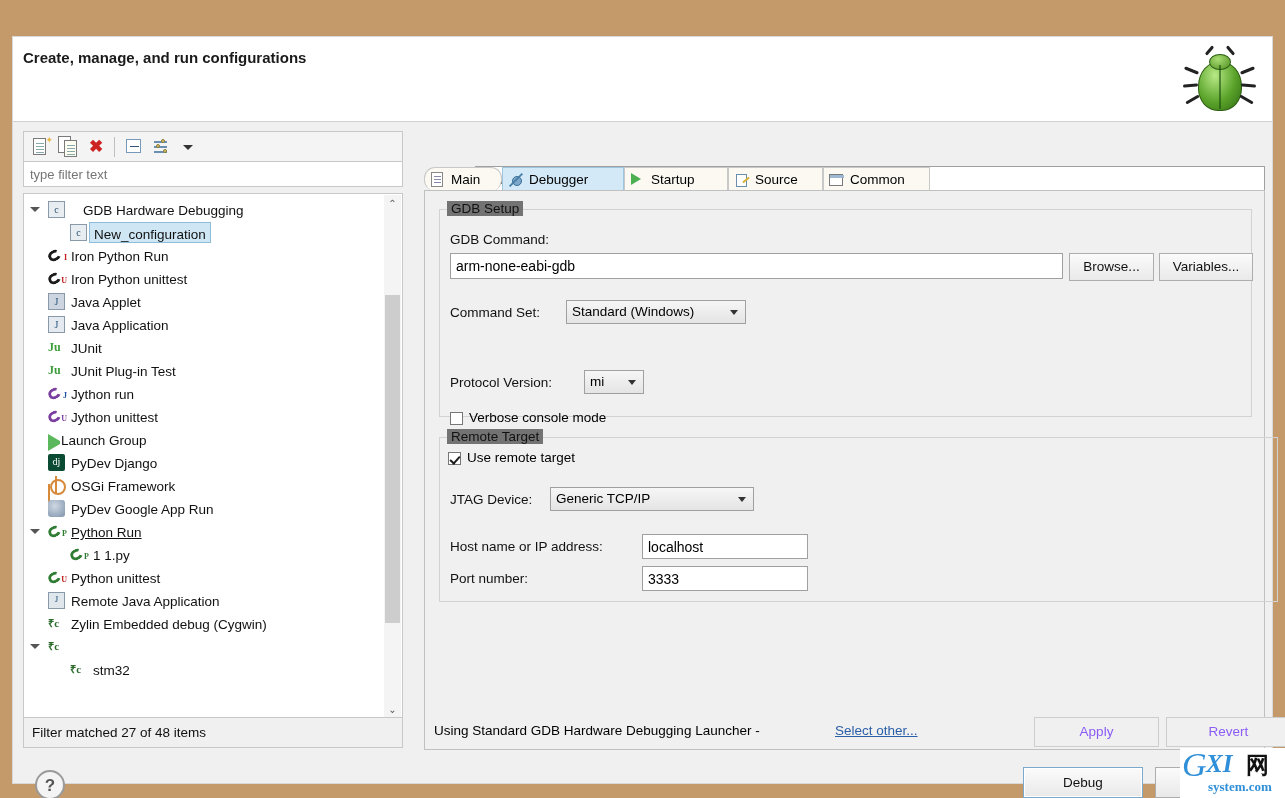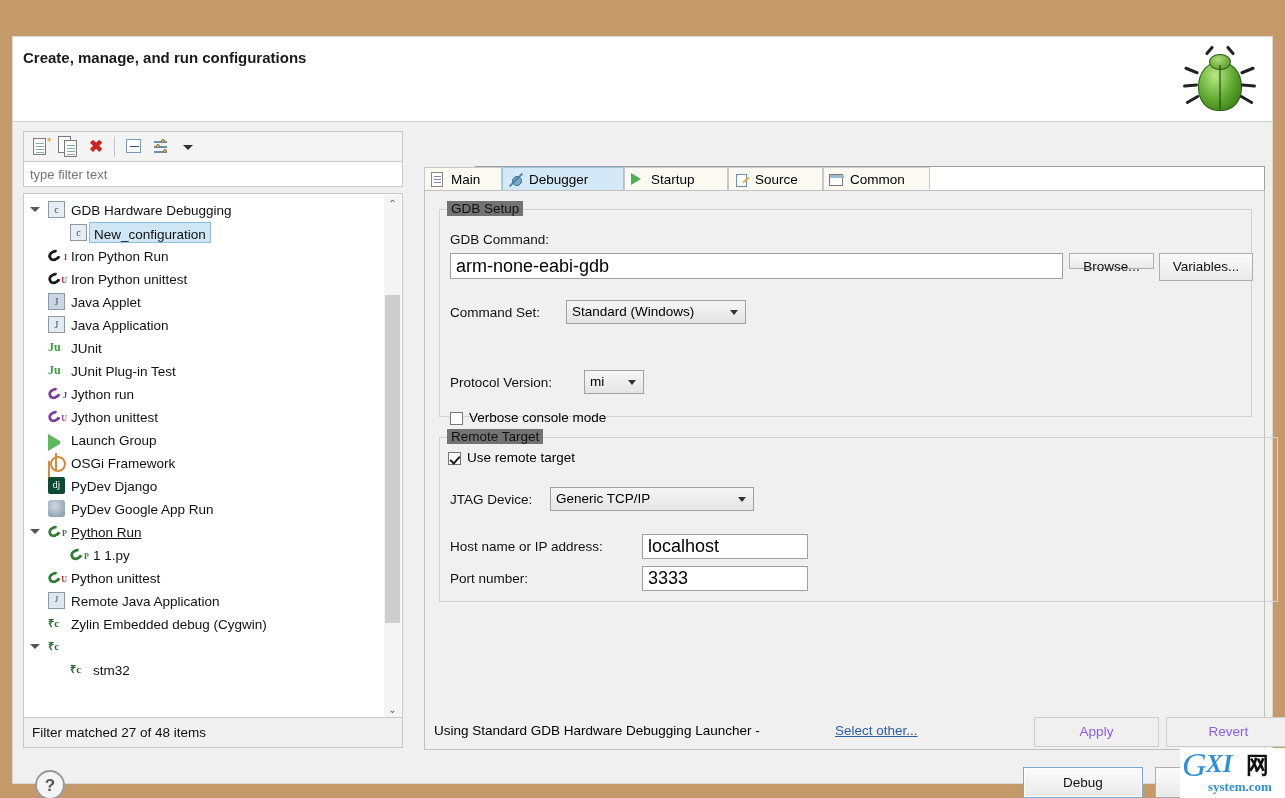--- a/index.html
+++ b/index.html
@@ -497,21 +497,21 @@
   .fld-label {
     position: absolute;
     font-size: 13.5px;
     color: #111;
   }
   .text-input {
     position: absolute;
     background: #fff;
     border: 1px solid #a0a0a0;
     font-family: "Liberation Sans", sans-serif;
-    font-size: 18px;
+    font-size: 14px;
     padding-left: 5px;
     outline: none;
   }
   .btn {
     position: absolute;
     background: linear-gradient(#fbfbfb, #e9e9e9);
     border: 1px solid #adadad;
     font-family: "Liberation Sans", sans-serif;
     font-size: 13.5px;
     text-align: center;
@@ -708,21 +708,21 @@
         </div>
       </div>
 
       <input id="filter-input" type="text" placeholder="type filter text" style="">
 
       <div id="tree-box">
         <div id="tree-inner">
             <div class="tree-row">
               <span class="twisty" style="left: 6px;"></span>
               <span class="ico ico-c" style="left: 24px;">c</span>
-              <span class="lbl-wrap" style="left: 43px;"><span class="lbl" style="position: static; padding-left: 4px;">GDB Hardware Debugging</span></span>
+              <span class="lbl-wrap" style="left: 55px;"><span class="lbl" style="position: static; padding-left: 4px;">GDB Hardware Debugging</span></span>
             </div>
             <div class="tree-row sel">
               <span class="ico ico-c" style="left: 46px;">c</span>
               <span class="lbl-wrap" style="left: 65px;"><span class="lbl" style="position: static; padding-left: 4px;">New_configuration</span></span>
             </div>
             <div class="tree-row">
               <span class="ico ico-snake" style="left: 24px;">
                 <span class="snake-s" style="border-color: rgb(26, 26, 26) transparent rgb(26, 26, 26) rgb(26, 26, 26);"></span>
                 <span class="snake-sup" style="color: rgb(192, 32, 32);">I</span>
               </span>
@@ -760,29 +760,29 @@
             </div>
             <div class="tree-row">
               <span class="ico ico-snake" style="left: 24px;">
                 <span class="snake-s purple" style="border-color: rgb(123, 63, 160) transparent rgb(123, 63, 160) rgb(123, 63, 160);"></span>
                 <span class="snake-sup" style="color: rgb(123, 63, 160);">U</span>
               </span>
               <span class="lbl-wrap" style="left: 43px;"><span class="lbl" style="position: static; padding-left: 4px;">Jython unittest</span></span>
             </div>
             <div class="tree-row">
               <span class="ico ico-play" style="left: 24px;"></span>
-              <span class="lbl-wrap" style="left: 43px; text-align: right;"><span class="lbl" style="position: static; padding-left: 4px;">Launch Group</span></span>
+              <span class="lbl-wrap" style="left: 33px; text-align: right;"><span class="lbl" style="position: static; padding-left: 4px;">Launch Group</span></span>
+            </div>
+            <div class="tree-row">
+              <span class="ico ico-dj" style="left: 24px;">dj</span>
+              <span class="lbl-wrap" style="left: 43px;"><span class="lbl" style="position: static; padding-left: 4px;">PyDev Django</span></span>
             </div>
             <div class="tree-row">
               <span class="ico ico-osgi" style="left: 24px;"></span>
               <span class="lbl-wrap" style="left: 43px;"><span class="lbl" style="position: static; padding-left: 4px;">OSGi Framework</span></span>
-            </div>
-            <div class="tree-row">
-              <span class="ico ico-dj" style="left: 24px;">dj</span>
-              <span class="lbl-wrap" style="left: 43px;"><span class="lbl" style="position: static; padding-left: 4px;">PyDev Django</span></span>
             </div>
             <div class="tree-row">
               <span class="ico ico-gapp" style="left: 24px;"></span>
               <span class="lbl-wrap" style="left: 43px;"><span class="lbl" style="position: static; padding-left: 4px;">PyDev Google App Run</span></span>
             </div>
             <div class="tree-row">
               <span class="twisty" style="left: 6px;"></span>
               <span class="ico ico-snake" style="left: 24px;">
                 <span class="snake-s"></span>
                 <span class="snake-sup" style="color: rgb(47, 125, 50);">P</span>
@@ -831,21 +831,21 @@
     </div>
 
     <div id="right-panel">
 
       <div id="name-row">
         <div id="name-label">Name:</div>
         <input id="name-input" type="text" value="New_configuration" style="">
       </div>
 
       <div id="tabs">
-        <div class="tab" style="left:0; width:78px;">
+        <div class="tab" style="left:0; width:78px;border-radius:11px;">
           <span class="tico ti-doc"></span>
           <span>Main</span>
         </div>
         <div class="tab active" style="left:78px; width:122px;">
           <span class="tico ti-debug"></span>
           <span>Debugger</span>
         </div>
         <div class="tab" style="left:200px; width:104px;">
           <span class="tico ti-play"></span>
           <span>Startup</span>
@@ -862,21 +862,21 @@
 
       <div id="tab-content">
 
         <div class="group" id="gdb-setup">
           <div class="glegend">GDB Setup</div>
 
           <div class="fld-label" style="left:10px; top:22px;">GDB Command:</div>
 
           <input class="text-input" style="left: 10px; top: 43px; width: 613px; height: 26px;" type="text" value="arm-none-eabi-gdb">
 
-          <div class="btn" style="left:629px; top:43px; width:85px; height:16px; line-height:26px;">Browse...</div>
+          <div class="btn" style="left:629px; top:43px; width:85px; height:28px; line-height:26px;">Browse...</div>
 
           <div class="btn" style="left:719px; top:43px; width:94px; height:28px; line-height:26px;">Variables...</div>
 
           <div class="fld-label" style="left:10px; top:95px;">Command Set:</div>
 
           <div class="combo" style="left:126px; top:90px; width:180px; height:24px;">
             <span>Standard (Windows)</span>
             <span class="carr"></span>
           </div>
 

